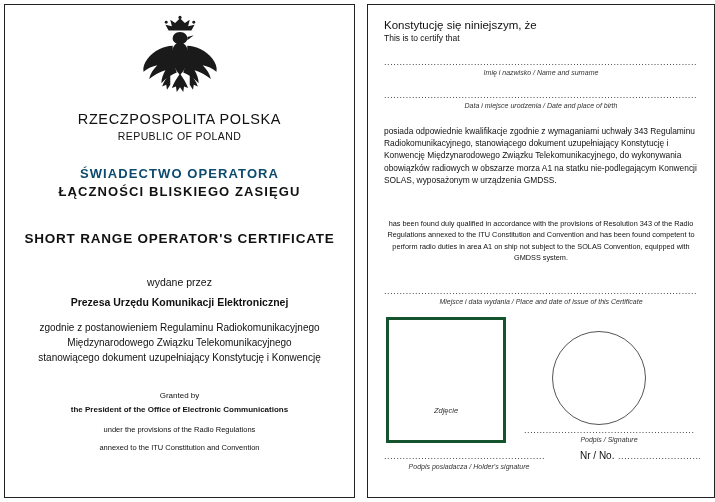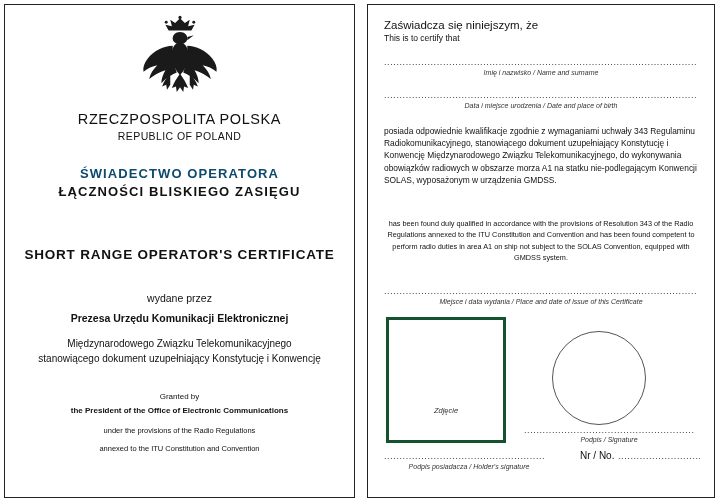--- a/index.html
+++ b/index.html
@@ -77,21 +77,21 @@
     font-weight: bold;
     letter-spacing: 1.1px;
     margin-top: 3px;
     color: #111;
   }
   .l-title5 {
     text-align: center;
     font-size: 13.5px;
     font-weight: bold;
     letter-spacing: 0.8px;
-    margin-top: 48px;
+    margin-top: 32px;
     color: #111;
   }
   .l-sub1 {
     text-align: center;
     font-size: 10.5px;
     margin-top: 30px;
     color: #111;
   }
   .l-sub2 {
     text-align: center;
@@ -316,34 +316,35 @@
 
     <div class="l-title3">ŚWIADECTWO  OPERATORA</div>
     <div class="l-title4">ŁĄCZNOŚCI BLISKIEGO ZASIĘGU</div>
 
     <div class="l-title5">SHORT RANGE OPERATOR'S CERTIFICATE</div>
 
     <div class="l-sub1">wydane przez</div>
     <div class="l-sub2">Prezesa Urzędu Komunikacji Elektronicznej</div>
 
     <div class="l-para">
+      <div>zgodnie z postanowieniem Regulaminu Radiokomunikacyjnego</div>
       <div>Międzynarodowego Związku Telekomunikacyjnego</div>
       <div>stanowiącego dokument uzupełniający Konstytucję i Konwencję</div>
     </div>
 
     <div class="l-en-1">Granted by</div>
     <div class="l-en-2">the President of the Office of Electronic Communications</div>
     <div class="l-en-3">under the provisions of the Radio Regulations</div>
     <div class="l-en-4">annexed to the ITU Constitution and Convention</div>
   </div>
 
   <div class="panel panel-right">
     <div class="r-inner">
 
-      <div class="r-title-pl">Zaświadcza się niniejszym, że</div>
+      <div class="r-title-pl">Konstytucję się niniejszym, że</div>
       <div class="r-title-en">This is to certify that</div>
 
       <div class="dotline">...........................................................................................................................</div>
       <div class="caption">Imię i nazwisko / Name and surname</div>
 
       <div class="dotline">...........................................................................................................................</div>
       <div class="caption">Data i miejsce urodzenia / Date and place of birth</div>
 
       <div class="r-para-pl">posiada odpowiednie kwalifikacje zgodnie z wymaganiami uchwały 343 Regulaminu Radiokomunikacyjnego, stanowiącego dokument uzupełniający Konstytucję i Konwencję Międzynarodowego Związku Telekomunikacyjnego, do wykonywania obowiązków radiowych w obszarze morza A1 na statku nie-podlegającym Konwencji SOLAS, wyposażonym w urządzenia GMDSS.</div>
       <div class="r-para-en">has been found duly qualified in accordance with the provisions of Resolution 343 of the Radio Regulations annexed to the ITU Constitution and Convention and has been found competent to perform radio duties in area A1 on ship not subject to the SOLAS Convention, equipped with GMDSS system.</div>

